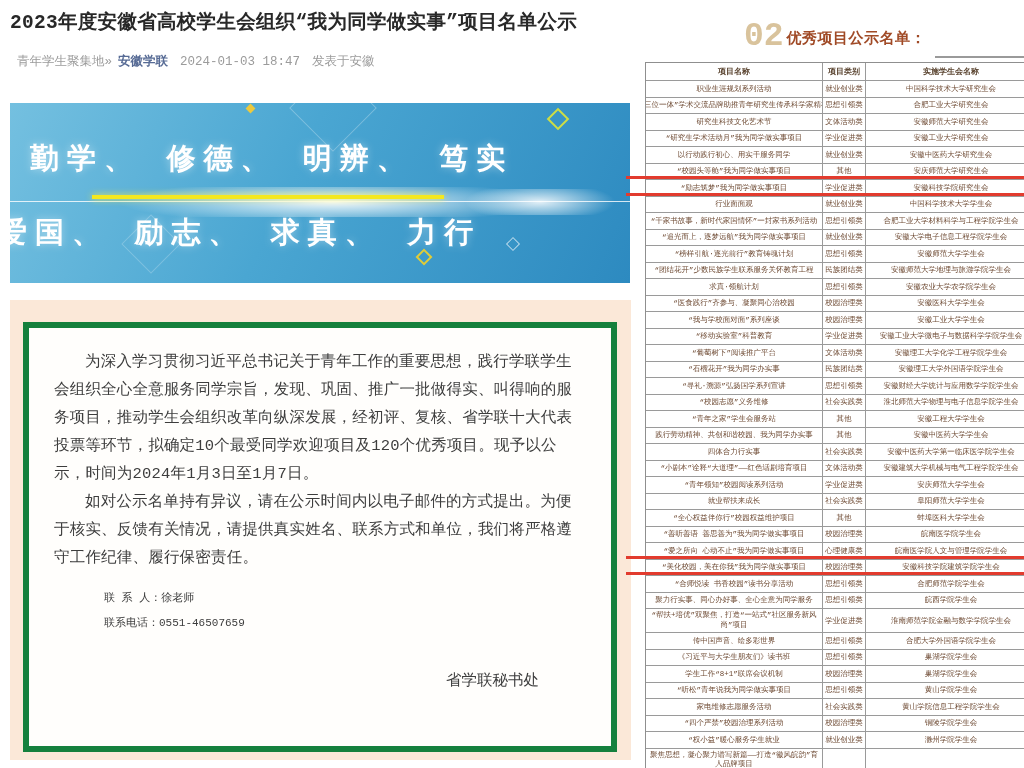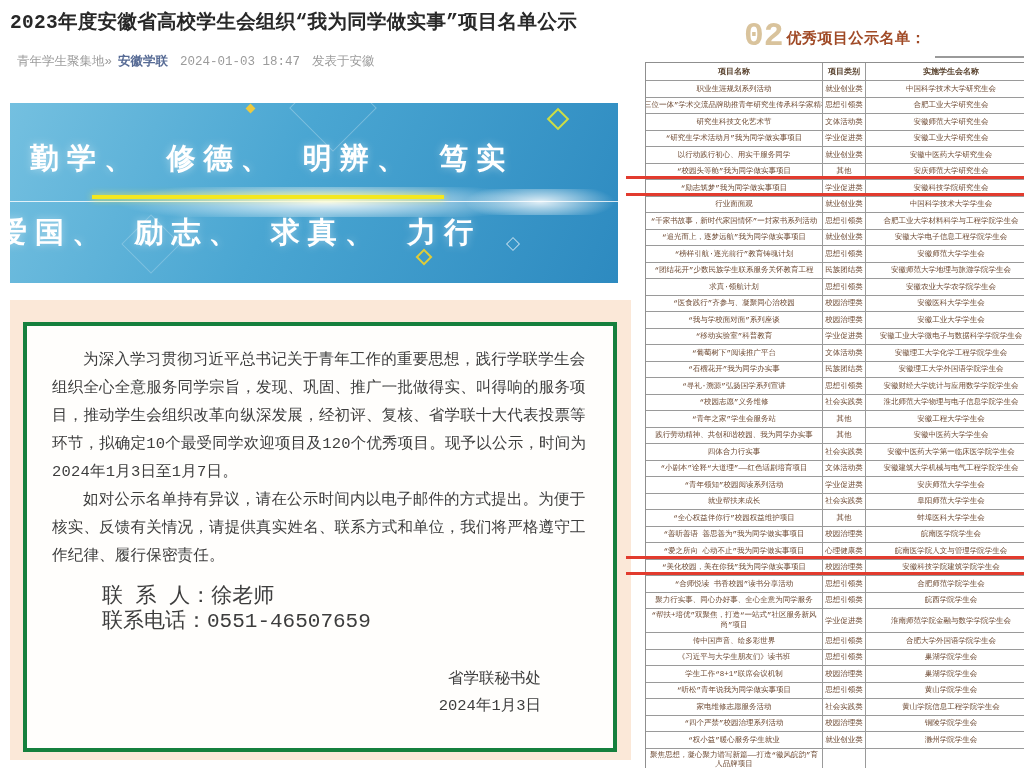--- a/index.html
+++ b/index.html
@@ -7,21 +7,21 @@
         font-family:Liberation Mono, monospace;}
 
   
   .title{position:absolute;left:10px;top:10px;width:632px;font-size:19.5px;font-weight:700;
          color:#282828;line-height:1.35;letter-spacing:.3px;}
   .meta{position:absolute;left:17px;top:53px;font-size:12.5px;color:#9b9b9b;white-space:nowrap;}
   .meta .acct{color:#576b95;font-weight:600;margin:0 12px 0 6px;}
   .meta .dt{margin-right:12px;}
 
   .banner{position:absolute;left:10px;top:103px;width:608px;height:180px;overflow:hidden;
-          background:linear-gradient(115deg,#74c0e0 0%,#4aa6d2 45%,#2d8ac0 100%);}
+          background:linear-gradient(115deg,#74c0e0 0%,#4aa6d2 45%,#2d8ac0 100%);padding-left:12px;}
   .glow1{position:absolute;left:0;top:84px;width:100%;height:30px;
          background:radial-gradient(ellipse 48% 100% at 52% 50%,rgba(255,255,255,.95),rgba(255,255,255,0) 72%);}
   .glow2{position:absolute;left:430px;top:86px;width:200px;height:26px;
          background:radial-gradient(ellipse 50% 100% at 50% 50%,rgba(255,255,255,.85),rgba(255,255,255,0) 75%);}
   .hairline{position:absolute;left:0;top:98px;width:100%;height:1px;background:rgba(255,255,255,.8);}
   .bline{position:absolute;color:#fff;font-weight:700;font-size:29px;letter-spacing:8px;
          white-space:nowrap;text-shadow:0 0 8px rgba(255,255,255,.45);}
   .bline1{left:20px;top:36px;}
   .bline2{left:-12px;top:110px;}
   .yline{position:absolute;left:82px;top:92px;width:352px;height:4px;background:#f4e81f;
@@ -29,23 +29,23 @@
   .dia{position:absolute;transform:rotate(45deg);}
   .d1{left:540px;top:8px;width:12px;height:12px;border:2px solid #cede44;}
   .d2{left:237px;top:2px;width:7px;height:7px;background:#ecc93f;}
   .d3{left:408px;top:148px;width:8px;height:8px;border:2px solid #e0cc38;}
   .d4{left:498px;top:136px;width:8px;height:8px;border:1px solid rgba(255,255,255,.65);}
   .d5{left:292px;top:-26px;width:60px;height:60px;border:1px solid rgba(255,255,255,.28);}
   .d6{left:120px;top:120px;width:40px;height:40px;border:1px solid rgba(255,255,255,.22);}
 
   .panel{position:absolute;left:10px;top:300px;width:621px;height:460px;background:#fbe8d8;}
   .inner{position:absolute;left:13px;top:22px;right:14px;bottom:8px;background:#fffefc;
-         border:4px solid #15803d;padding:20px 24px 0 25px;box-sizing:border-box;}
+         border:6px solid #15803d;padding:20px 24px 0 25px;box-sizing:border-box;}
   .inner p{margin:0;font-size:15.5px;line-height:28px;color:#3d3d3d;text-indent:2em;letter-spacing:.2px;}
-  .contact{margin:14px 0 0 50px;font-size:21px;line-height:25px;color:#3d3d3d;}
+  .contact{margin:14px 0 0 50px;font-size:11px;line-height:25px;color:#3d3d3d;}
   .sig{margin-top:32px;text-align:right;padding-right:48px;font-size:15.5px;line-height:27px;color:#3d3d3d;}
 
   
   .sec{position:absolute;left:744px;top:20px;display:flex;align-items:flex-end;}
   .sec .num{font-size:33px;font-weight:700;color:#d9c39c;line-height:1;}
   .sec .head{font-size:15px;font-weight:700;color:#a04a26;margin-left:3px;padding-bottom:5px;letter-spacing:.5px;}
   .topline{position:absolute;left:935px;top:56px;width:89px;height:2px;background:#9a9a9a;}
 
   .tablewrap{position:absolute;left:645px;top:62px;width:379px;height:706px;overflow:hidden;}
   .tbl{width:391px;border-top:1px solid #8f8f8f;border-left:1px solid #8f8f8f;background:#fff;}
@@ -89,21 +89,20 @@
   <div class="panel">
     <div class="inner">
       <p>为深入学习贯彻习近平总书记关于青年工作的重要思想，践行学联学生会组织全心全意服务同学宗旨，发现、巩固、推广一批做得实、叫得响的服务项目，推动学生会组织改革向纵深发展，经初评、复核、省学联十大代表投票等环节，拟确定10个最受同学欢迎项目及120个优秀项目。现予以公示，时间为2024年1月3日至1月7日。</p>
       <p>如对公示名单持有异议，请在公示时间内以电子邮件的方式提出。为便于核实、反馈有关情况，请提供真实姓名、联系方式和单位，我们将严格遵守工作纪律、履行保密责任。</p>
       <div class="contact">
         <div>联 系 人：徐老师</div>
         <div>联系电话：0551-46507659</div>
       </div>
       <div class="sig">
         <div>省学联秘书处</div>
-        <div>2024年1月3日</div>
       </div>
     </div>
   </div>
 
   <div class="sec">
     <span class="num">02</span>
     <span class="head">优秀项目公示名单：</span>
   </div>
   <div class="topline"></div>
 

